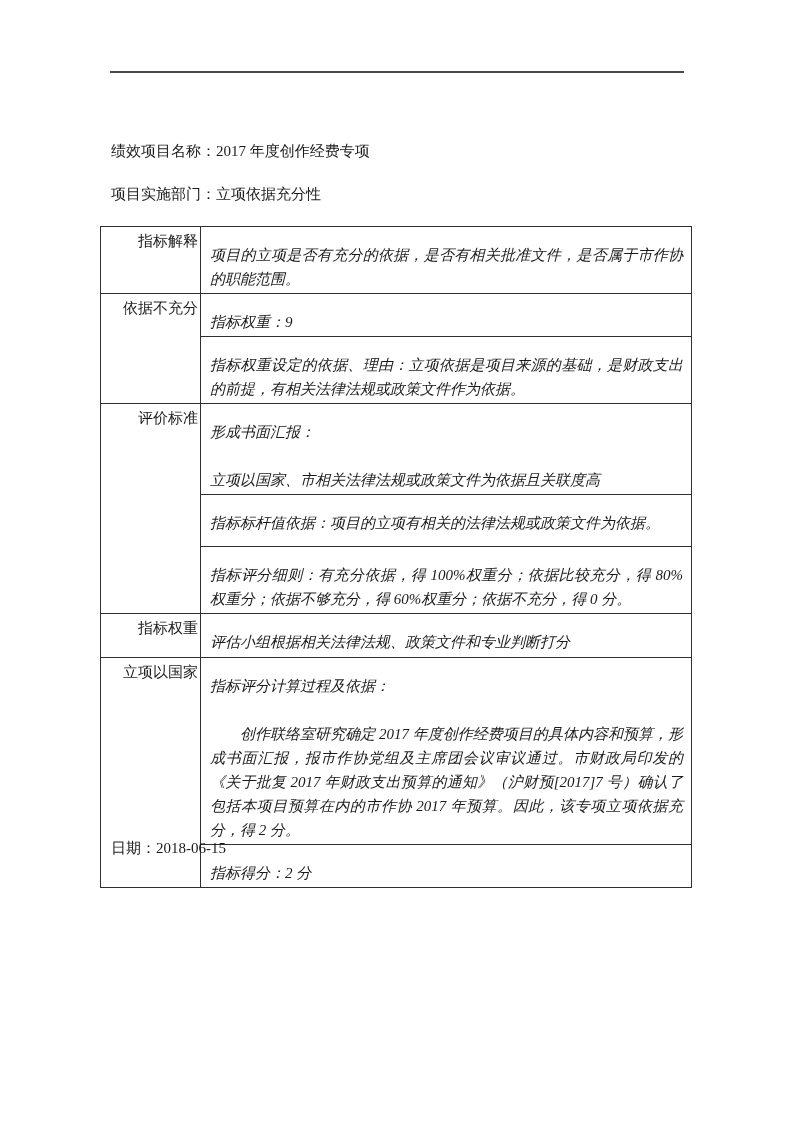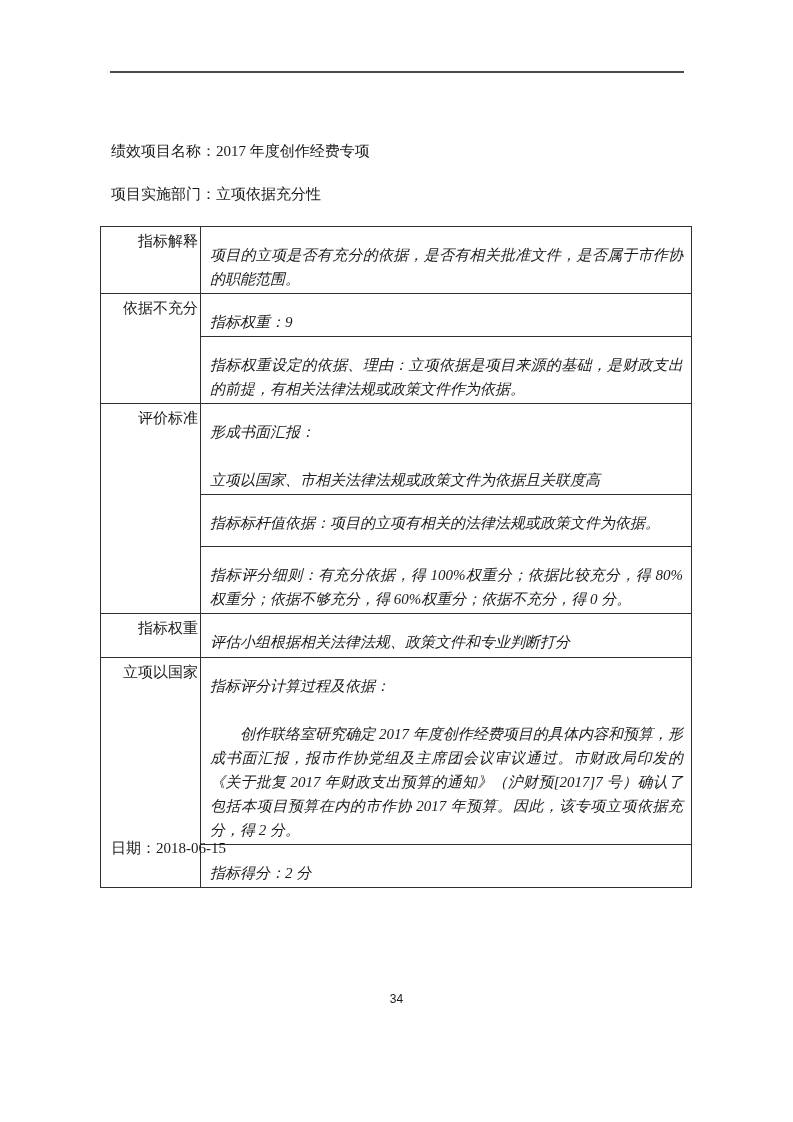--- a/index.html
+++ b/index.html
@@ -145,15 +145,14 @@
 　　创作联络室研究确定 2017 年度创作经费项目的具体内容和预算，形成书面汇报，报市作协党组及主席团会议审议通过。市财政局印发的《关于批复 2017 年财政支出预算的通知》（沪财预[2017]7 号）确认了包括本项目预算在内的市作协 2017 年预算。因此，该专项立项依据充分，得 2 分。</td>
       </tr>
       <tr class="h39b">
         <td class="cell">指标得分：2 分</td>
       </tr>
     </tbody>
   </table>
 
   <div class="date-line">日期：2018-06-15</div>
 
-  <div class="page-number">34</div>
 
 </div>
 
 </body></html>

